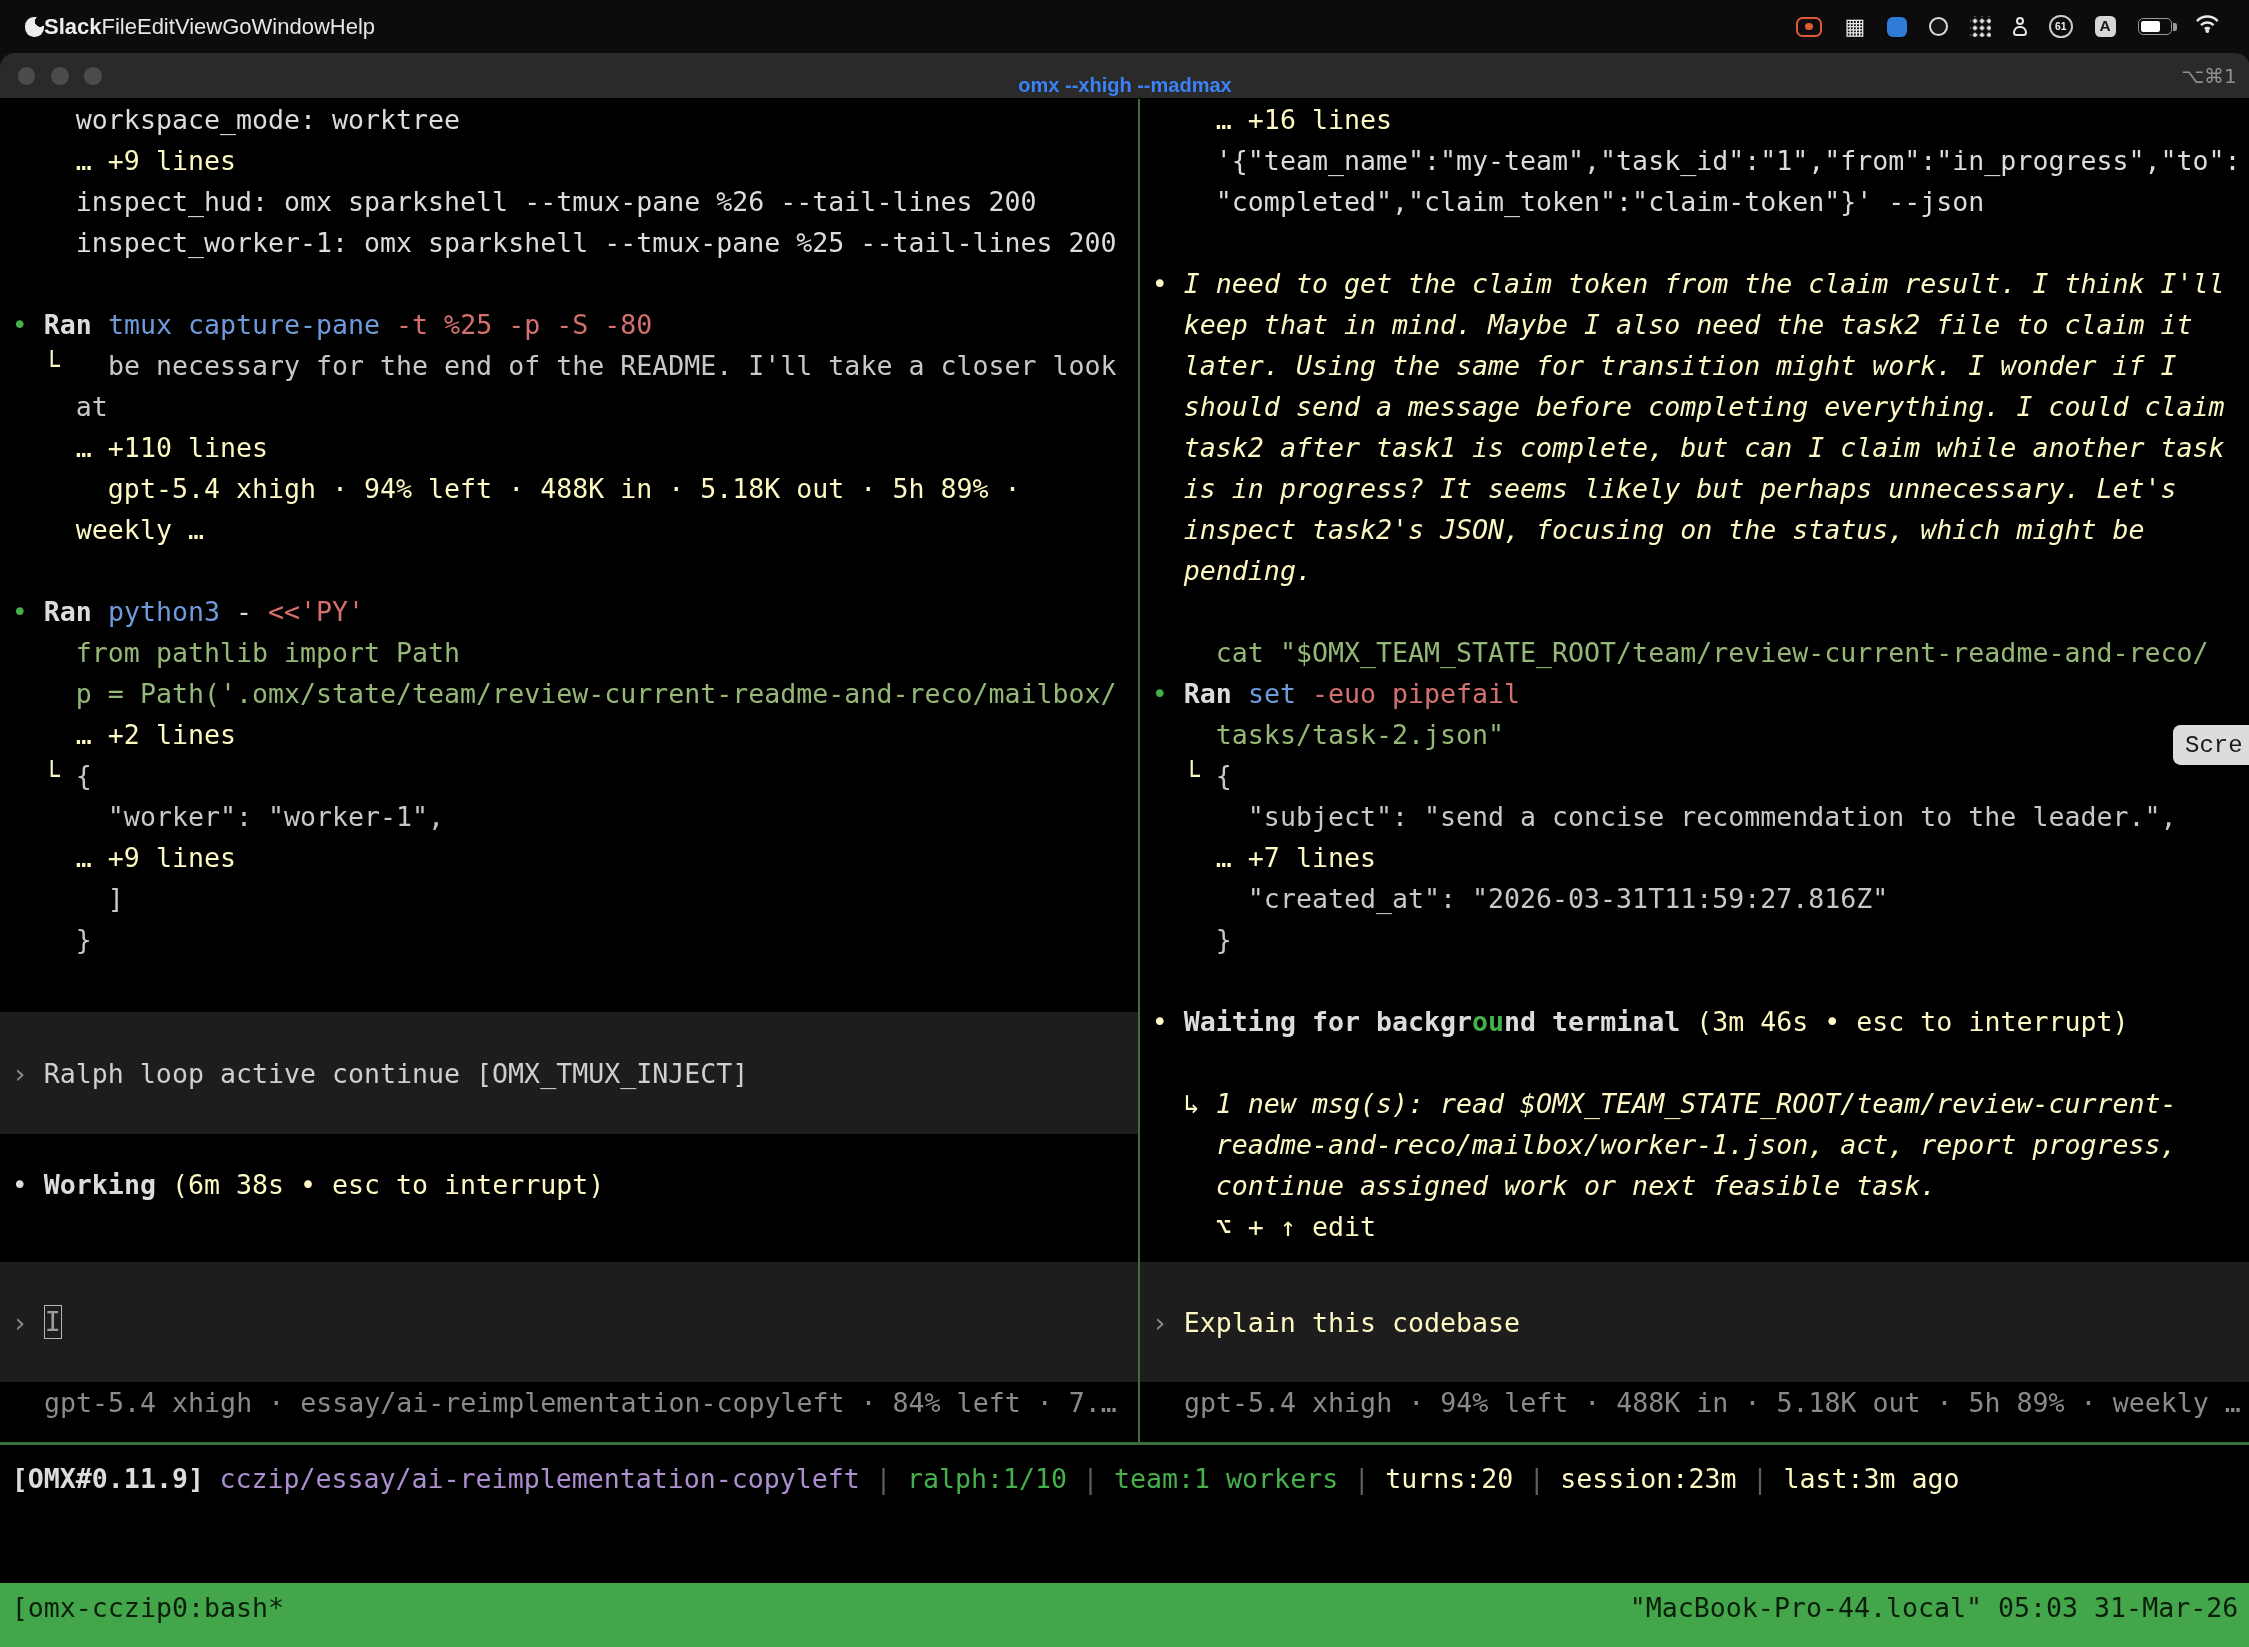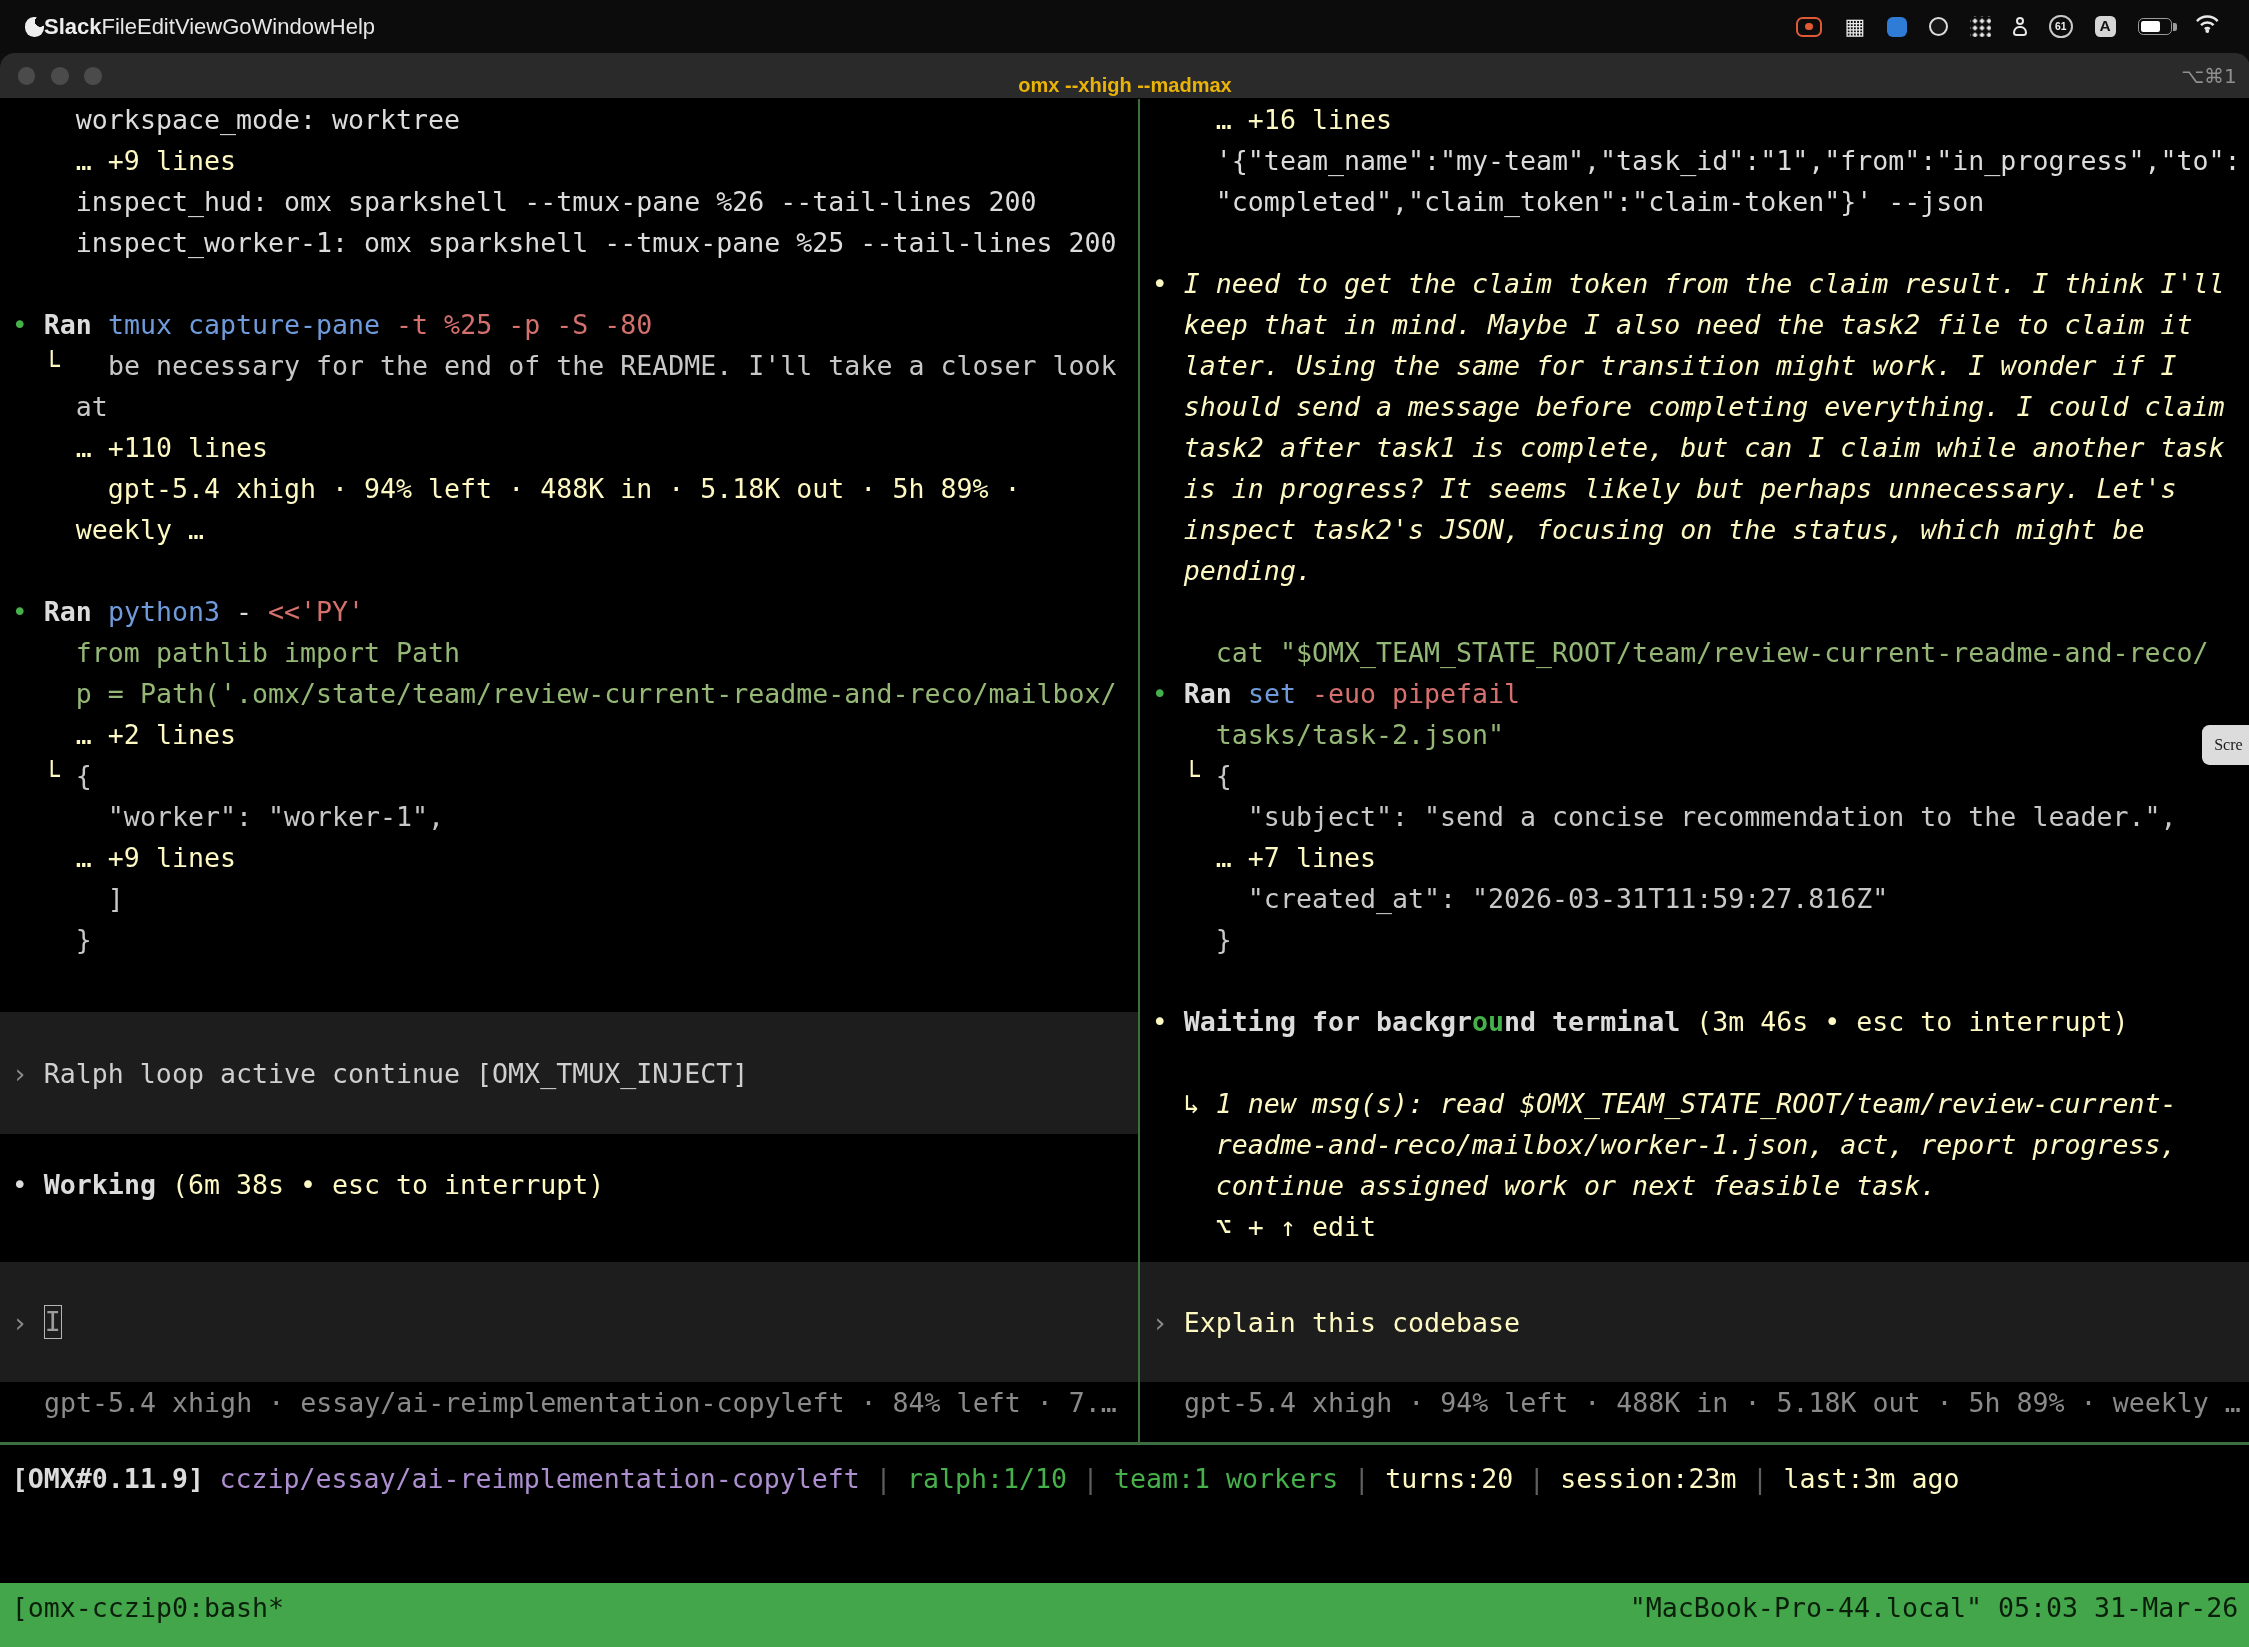--- a/index.html
+++ b/index.html
@@ -26,21 +26,21 @@
   .input-a{width:21.4px;height:21.4px;background:#d6d6d6;color:#141414;border-radius:5.2px;display:flex;align-items:center;justify-content:center;font-size:15.5px;font-weight:bold;}
   .battery{position:relative;width:34px;height:17px;border:1.8px solid #9b9b9b;border-radius:5.2px;}
   .battery::after{content:"";position:absolute;right:-5.9px;top:3.7px;width:3.7px;height:8px;background:#9b9b9b;border-radius:0 2.2px 2.2px 0;}
   .battery .fill{position:absolute;left:1.8px;top:1.8px;bottom:1.8px;width:60%;background:#fff;border-radius:2.2px;}
 
   
   .window{position:absolute;top:53px;left:0;width:2250px;height:1594px;background:#000;border-radius:14.8px 14.8px 0 0;overflow:hidden;}
   .titlebar{position:absolute;top:0;left:0;width:100%;height:46px;background:#2a2a2a;display:flex;align-items:center;justify-content:center;border-bottom:0.7px solid #000;}
   .traffic{position:absolute;left:17.7px;top:14px;display:flex;gap:15.5px;}
   .traffic span{width:17.7px;height:17.7px;border-radius:50%;background:#4b4b4b;}
-  .win-title{color:#eab308;font-size:20px;font-weight:600;margin-top:20px;}
+  .win-title{color:#3b82f6;font-size:20px;font-weight:600;margin-top:20px;}
   .title-hint{position:absolute;right:13.3px;color:#8f8f8f;font-size:20px;font-family:"DejaVu Sans","Liberation Sans",sans-serif;}
 
   
   .term{position:absolute;top:46px;left:0;right:0;bottom:0;background:#000;font-family:"DejaVu Sans Mono","DejaVu Sans",monospace;font-size:26.6px;}
   .pane{position:absolute;top:0;height:1343px;overflow:hidden;background:#000;padding-left:44px;}
   .pane.left{left:0;width:1138px;}
   .pane.right{left:1140px;width:1110px;}
   .vdiv{position:absolute;top:0;left:1138px;width:2.2px;height:1346px;background:#3c6e3f;}
   .hdiv{position:absolute;top:1343px;left:0;width:100%;height:3px;background:#3c6e3f;}
   .lines,.wline{position:absolute;left:0;right:0;padding-left:11.8px;}
@@ -58,21 +58,21 @@
   .c-m{color:#ad8fd0;} .b{font-weight:bold;} .i{font-style:italic;}
 
   
   .omx-line{position:absolute;top:1359px;left:0;right:0;height:41px;display:flex;align-items:center;gap:15.5px;padding-left:11.8px;white-space:pre;}
   .omx-sep{color:#5f5f5f;}
 
   
   .tmux-bar{position:absolute;top:1484px;left:0;width:100%;height:65px;background:#44a64a;color:#0a1f0a;display:flex;justify-content:space-between;padding:4.4px 11.8px 0 11.8px;font-size:26.6px;line-height:41px;white-space:pre;}
 
   
-  .scre-tip{position:absolute;top:725px;right:0;height:40px;background:#dcdcdc;color:#1a1a1a;border-radius:7.4px 0 0 7.4px;display:flex;align-items:center;padding:0 7.4px 0 11.8px;font-size:16px;z-index:6;font-family:Liberation Serif, serif;margin-left:35px;}
+  .scre-tip{position:absolute;top:725px;right:0;height:40px;background:#dcdcdc;color:#1a1a1a;border-radius:7.4px 0 0 7.4px;display:flex;align-items:center;padding:0 7.4px 0 11.8px;font-size:24px;z-index:6;font-family:Liberation Mono, monospace;margin-left:35px;}
 </style>
 </head>
 <body>
 
 <div class="screen">
 
   <div class="menubar">
     <div class="menubar-left">
       <span class="apple-logo"></span>
       <span class="app-name">Slack</span>

